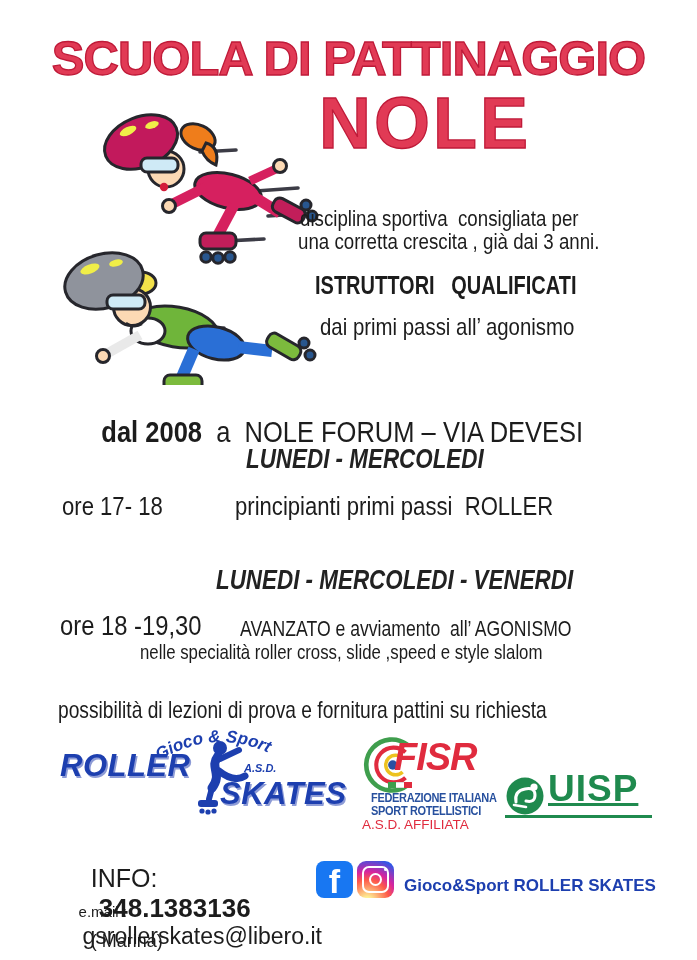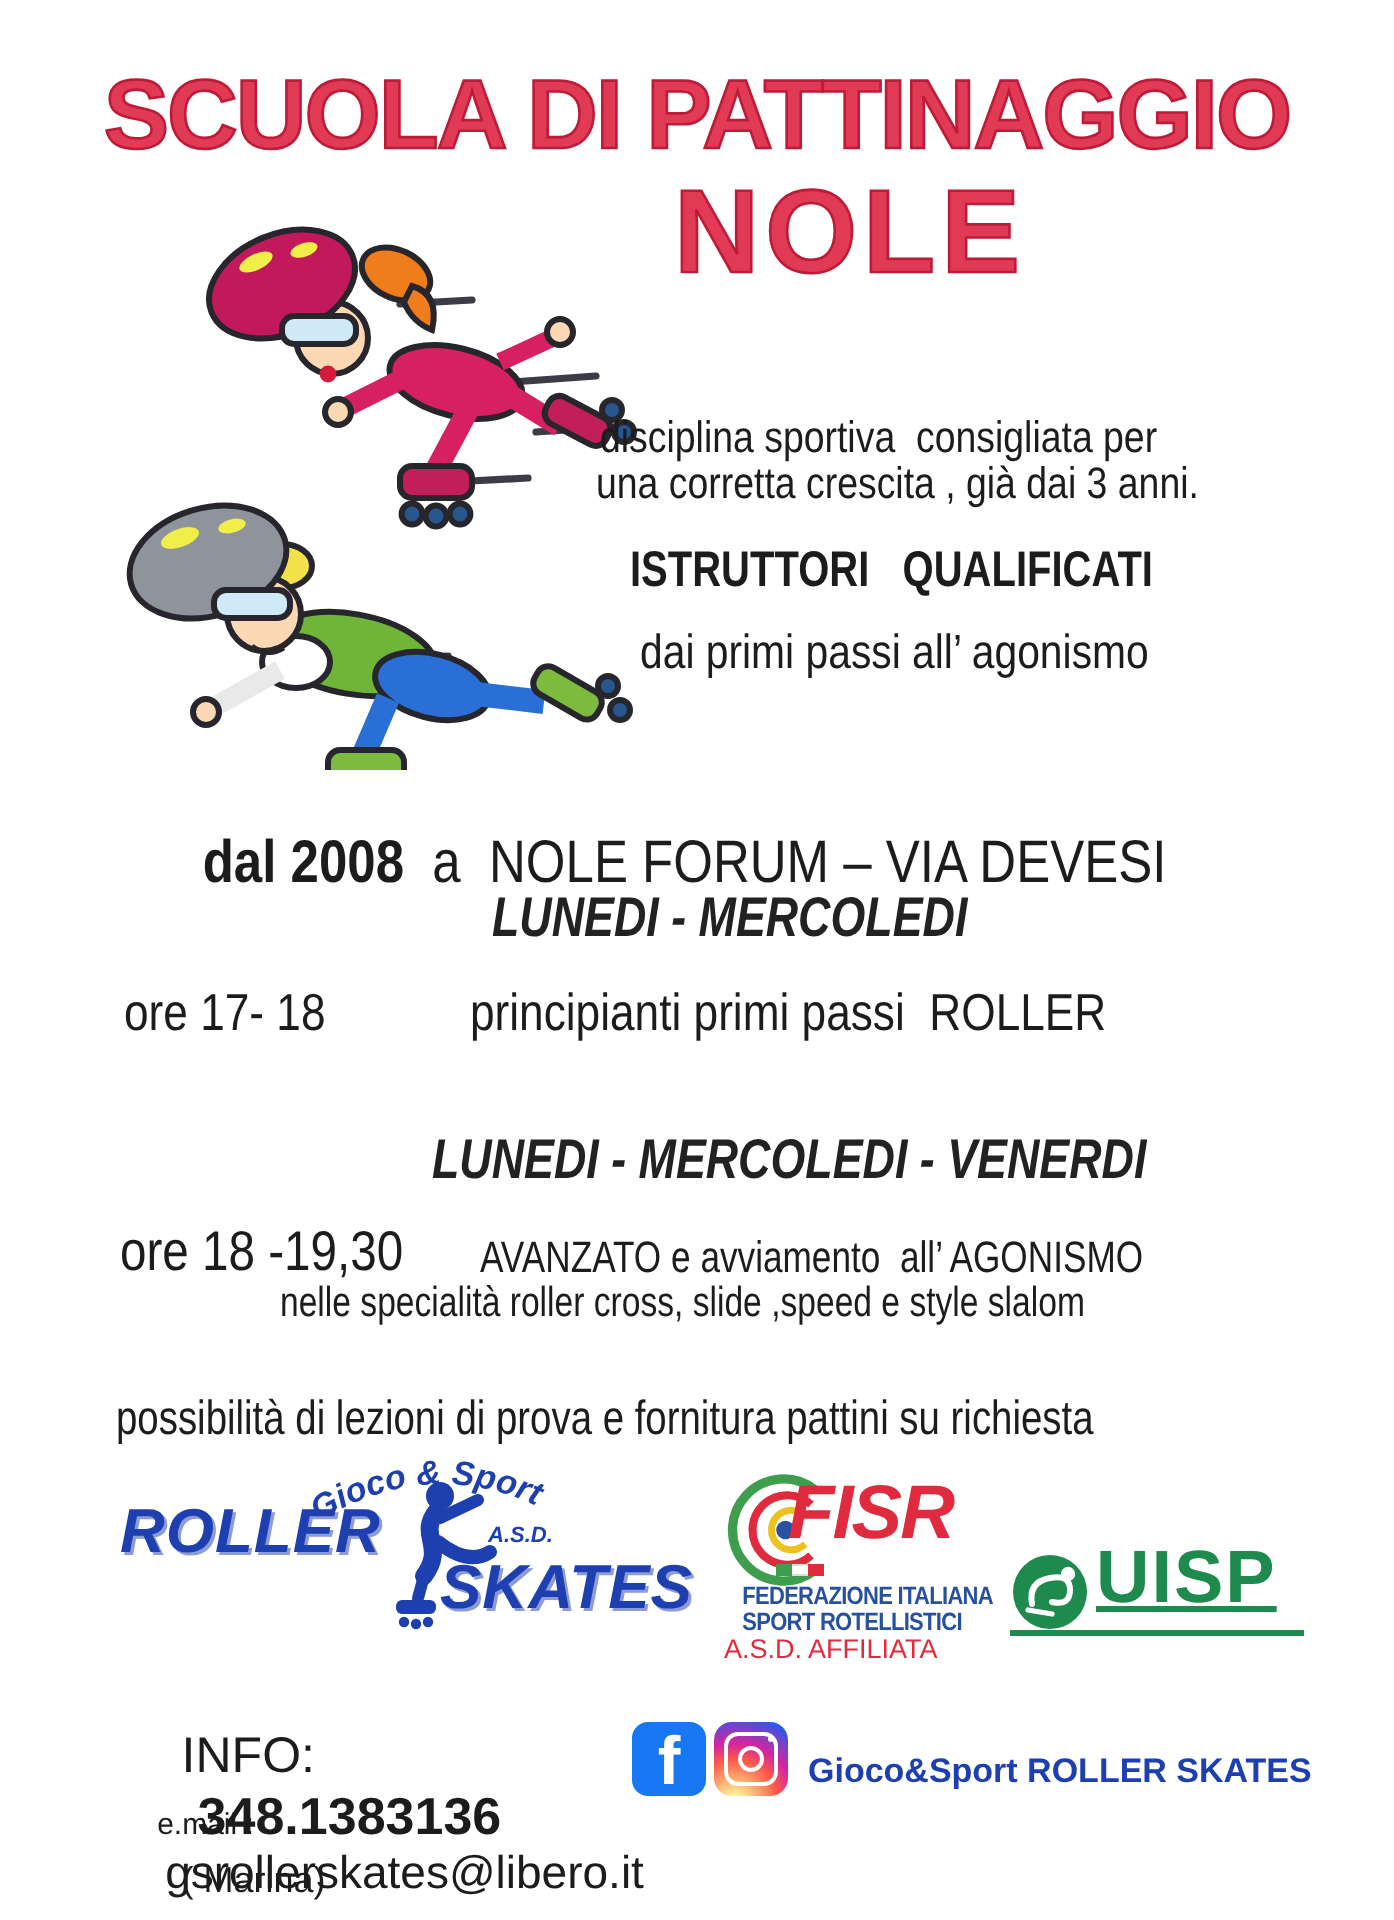--- a/index.html
+++ b/index.html
@@ -31,21 +31,21 @@
   .ig-lens{position:absolute;left:12px;top:12px;width:9px;height:9px;border:2.6px solid #fff;border-radius:50%;}
   .ig-dot{position:absolute;right:7px;top:7px;width:3px;height:3px;background:#fff;border-radius:50%;}
   .uisp-divider{position:absolute;left:0;top:41px;width:147px;height:3px;background:#1f8a4e;}
 </style>
 </head>
 <body>
 
 <div class="page">
 
   <div class="abs redword" style="left:0;right:0;top:30px;text-align:center;font-size:49px;letter-spacing:-1px;">SCUOLA DI PATTINAGGIO</div>
-  <div class="abs redword" style="left:295px;top:82px;width:260px;text-align:center;font-size:59px;letter-spacing:3px;">NOLE</div>
+  <div class="abs redword" style="left:295px;top:82px;width:260px;text-align:center;font-size:72px;letter-spacing:3px;">NOLE</div>
 
   <svg class="abs" style="left:28px;top:95px;" width="305" height="290" viewBox="0 0 305 290">
     <g stroke="#3c3c46" stroke-width="3.6" stroke-linecap="round">
       <line x1="172" y1="57" x2="208" y2="55"></line>
       <line x1="228" y1="96" x2="270" y2="93"></line>
       <line x1="240" y1="121" x2="285" y2="118"></line>
       <line x1="198" y1="146" x2="236" y2="144"></line>
       <line x1="144" y1="235" x2="196" y2="233"></line>
     </g>
 

